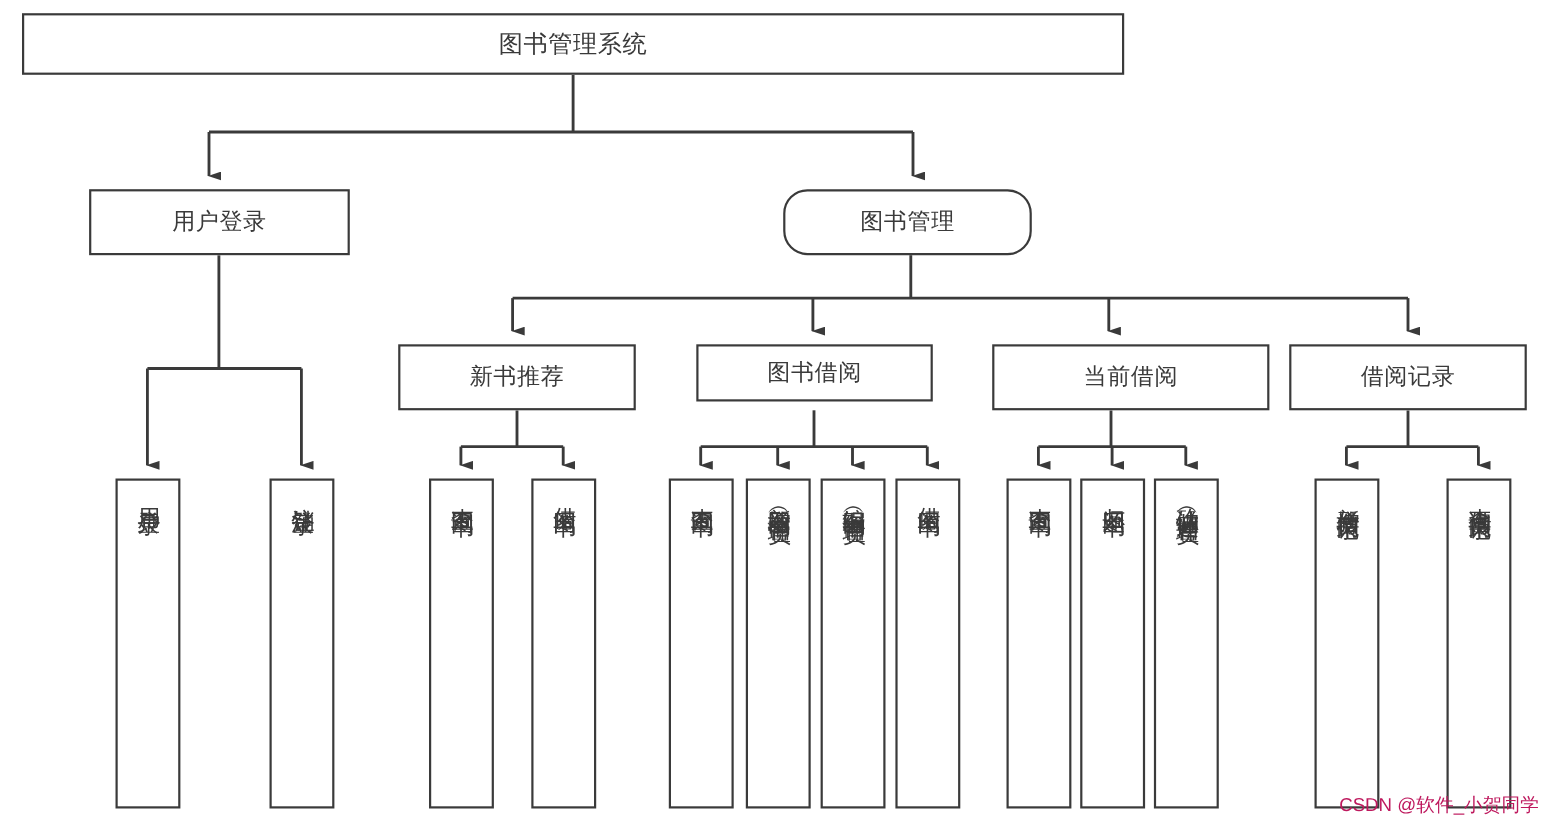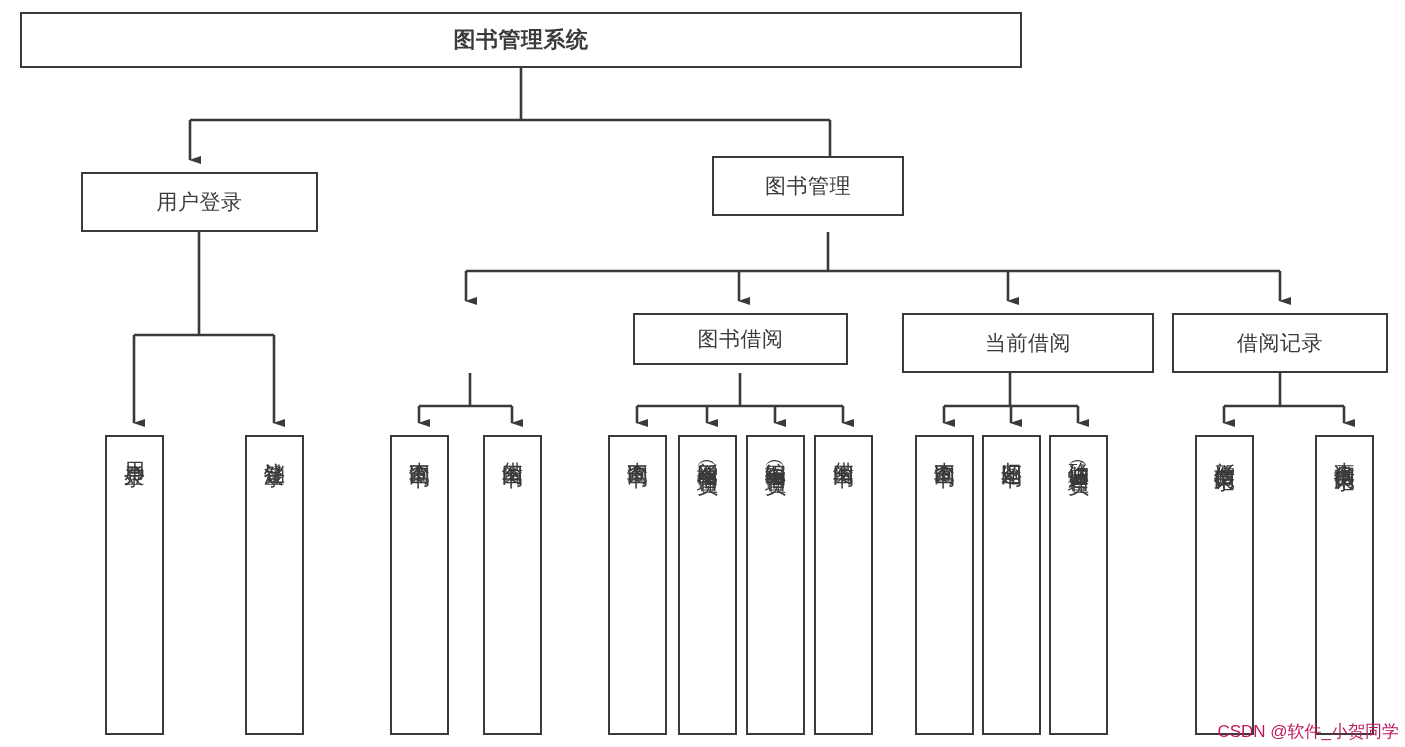--- a/index.html
+++ b/index.html
@@ -41,21 +41,20 @@
     line-height: 1.12;
     color: #3a3a3a;
     letter-spacing: 0.5px;
   }
   .node-horizontal .node-label {
     writing-mode: horizontal-tb;
     font-size: 21px;
   }
   .node-root .node-label {
     font-size: 22px;
-    font-weight: bold;
   }
   .node-vertical {
     align-items: flex-start;
     padding-top: 8px;
   }
   .node-vertical .node-label {
     writing-mode: vertical-rl;
     text-orientation: upright;
     font-size: 21px;
     letter-spacing: 2px;
@@ -144,24 +143,27 @@
     </g>
   </svg>
 
   <div class="node-box node-horizontal node-root" style="left:20px; top:12px; width:1002px; height:56px;">
     <span class="node-label">图书管理系统</span>
   </div>
 
   <div class="node-box node-horizontal" style="left:81px; top:172px; width:237px; height:60px;">
     <span class="node-label">用户登录</span>
   </div>
-  <div class="node-box node-horizontal" style="left:712px; top:156px; width:192px; height:60px;">
+  <div class="node-box node-horizontal" style="left:712px; top:172px; width:226px; height:60px;border-radius:22px;">
     <span class="node-label">图书管理</span>
   </div>
 
+  <div class="node-box node-horizontal" style="left:362px; top:313px; width:216px; height:60px;">
+    <span class="node-label">新书推荐</span>
+  </div>
   <div class="node-box node-horizontal" style="left:633px; top:313px; width:215px; height:52px;">
     <span class="node-label">图书借阅</span>
   </div>
   <div class="node-box node-horizontal" style="left:902px; top:313px; width:252px; height:60px;">
     <span class="node-label">当前借阅</span>
   </div>
   <div class="node-box node-horizontal" style="left:1172px; top:313px; width:216px; height:60px;">
     <span class="node-label">借阅记录</span>
   </div>
 

